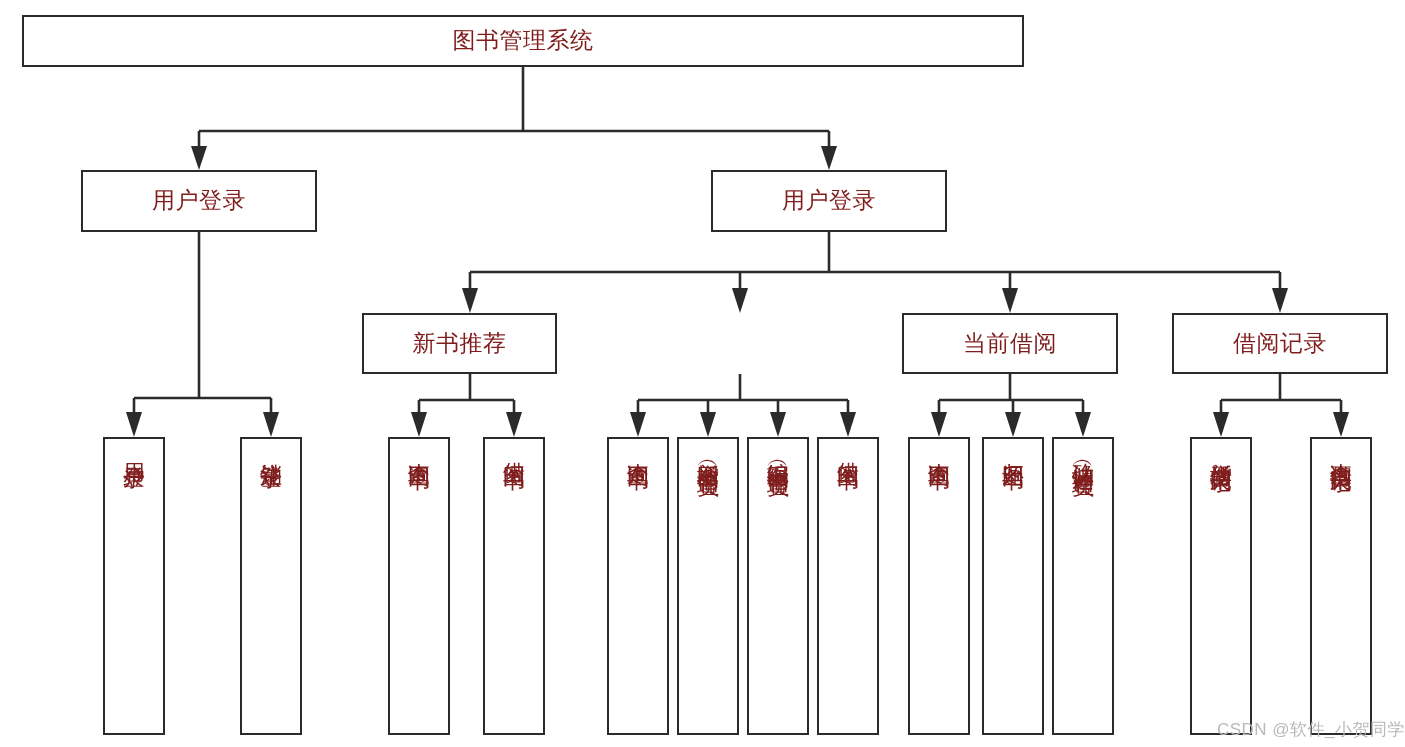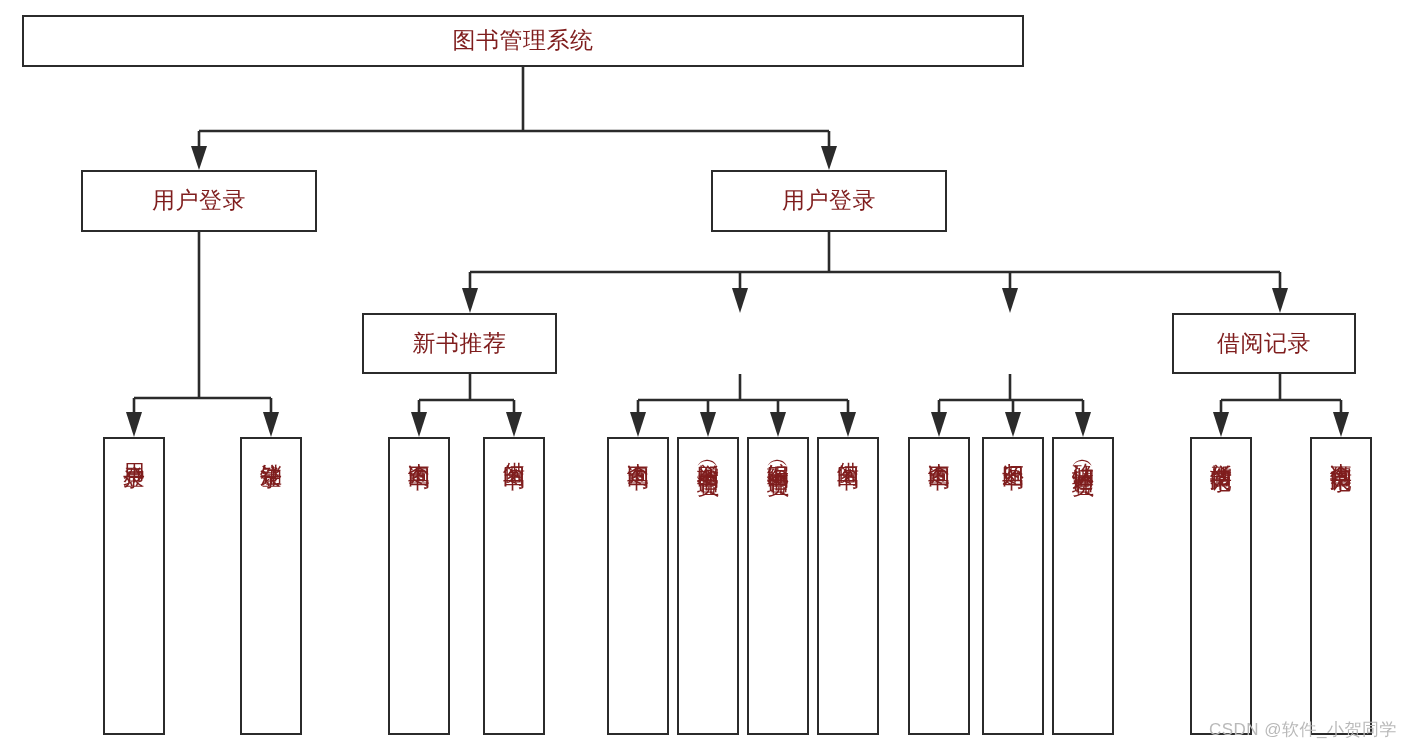--- a/index.html
+++ b/index.html
@@ -70,21 +70,21 @@
     font-size: 22px;
     writing-mode: vertical-rl;
     text-orientation: upright;
     letter-spacing: 2px;
     line-height: 1.0;
     white-space: nowrap;
   }
   
   #watermark {
     position: absolute;
-    right: 8px;
+    right: 0;
     bottom: 6px;
     font-size: 17px;
     color: #b9b9b9;
     letter-spacing: 0.5px;
     white-space: nowrap;
     user-select: none;
   }
 </style>
 </head>
 <body>
@@ -167,22 +167,25 @@
 
   <div class="node h" style="left:711px; top:170px; width:236px; height:62px;">
     <span class="cap">用户登录</span>
   </div>
 
   <div class="node h" style="left:362px; top:313px; width:195px; height:61px;">
     <span class="cap">新书推荐</span>
   </div>
 
 
-
-  <div class="node h" style="left:1172px; top:313px; width:184px; height:61px;">
+  <div class="node h" style="left:902px; top:313px; width:216px; height:61px;">
+    <span class="cap">当前借阅</span>
+  </div>
+
+  <div class="node h" style="left:1172px; top:313px; width:216px; height:61px;">
     <span class="cap">借阅记录</span>
   </div>
 
   <div class="node v" style="left:103px; top:437px; width:62px; height:298px;">
     <span class="cap">用户登录</span>
   </div>
   <div class="node v" style="left:240px; top:437px; width:62px; height:298px;">
     <span class="cap">注销登录</span>
   </div>
 

